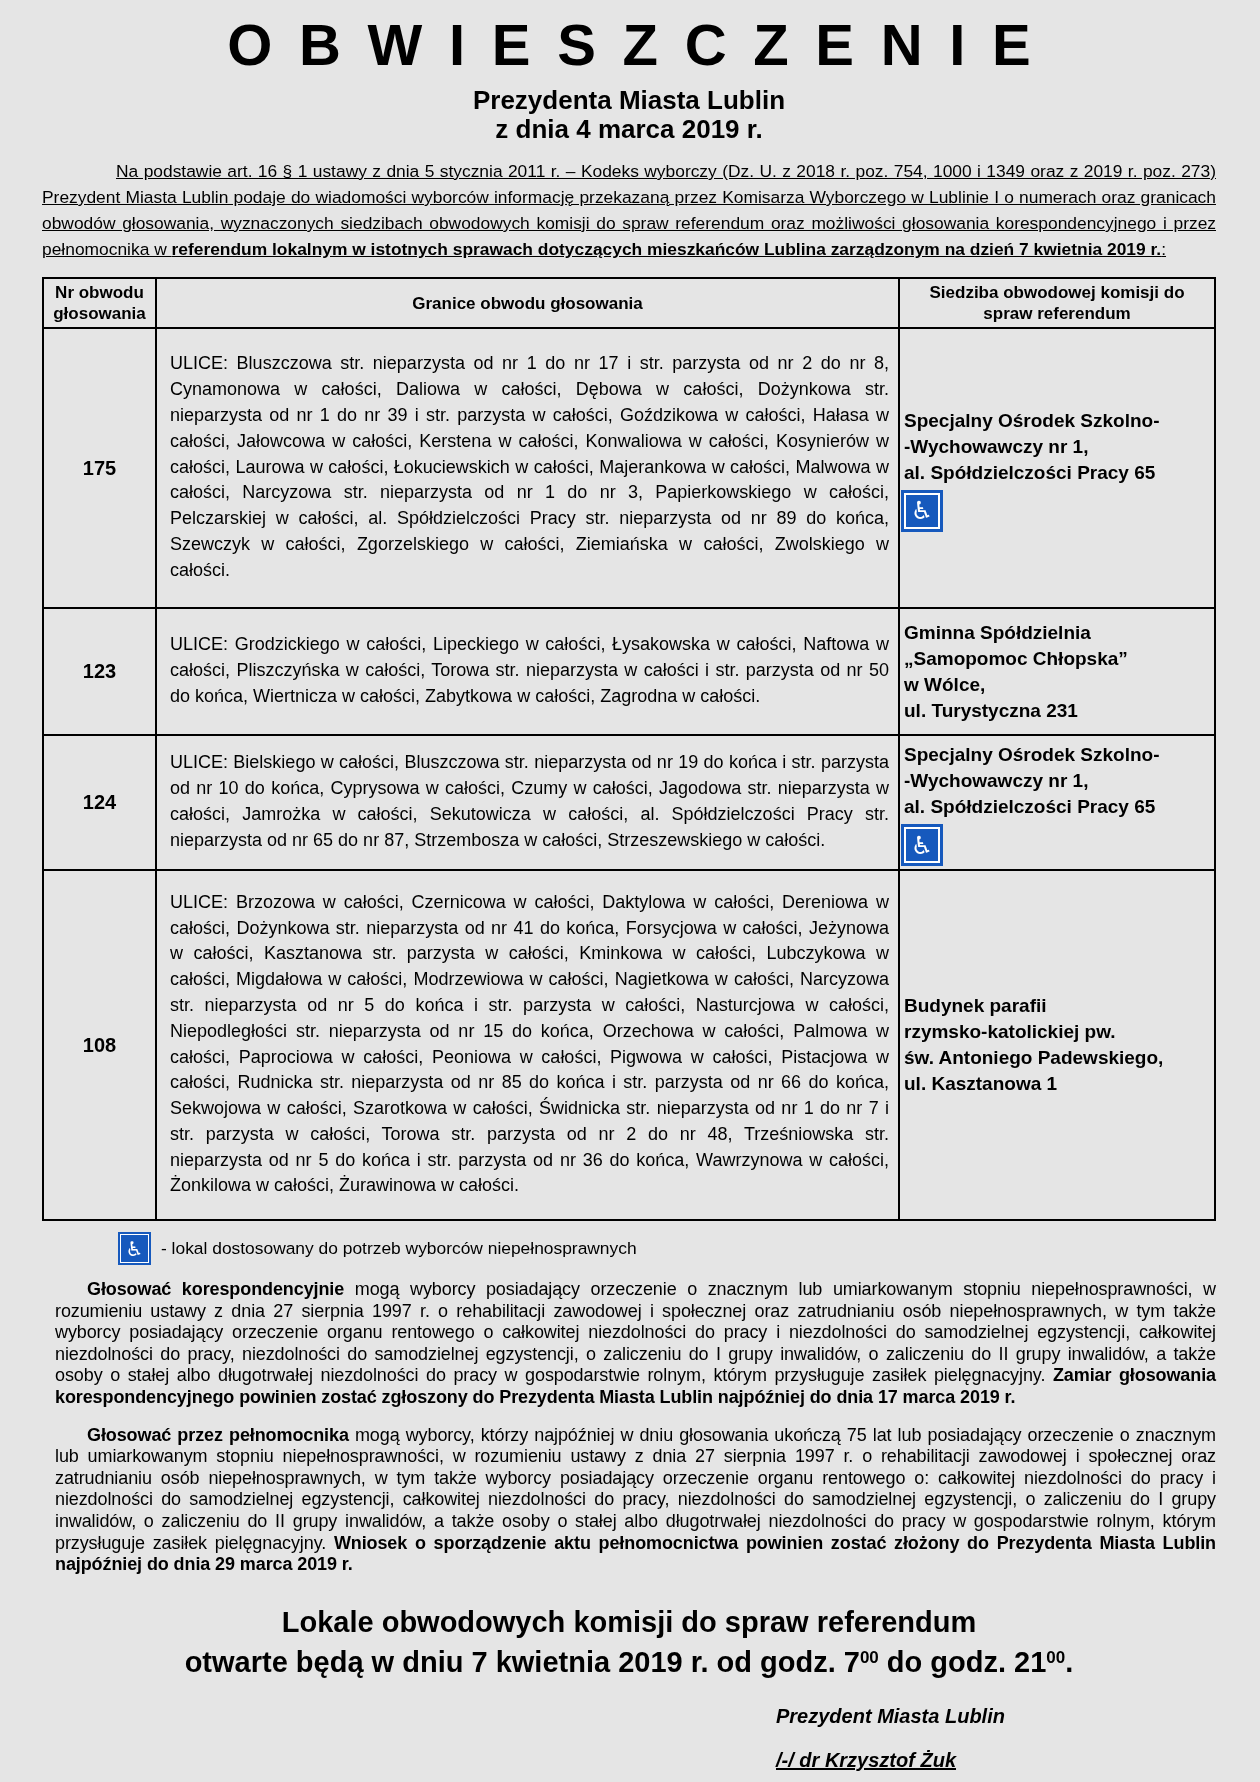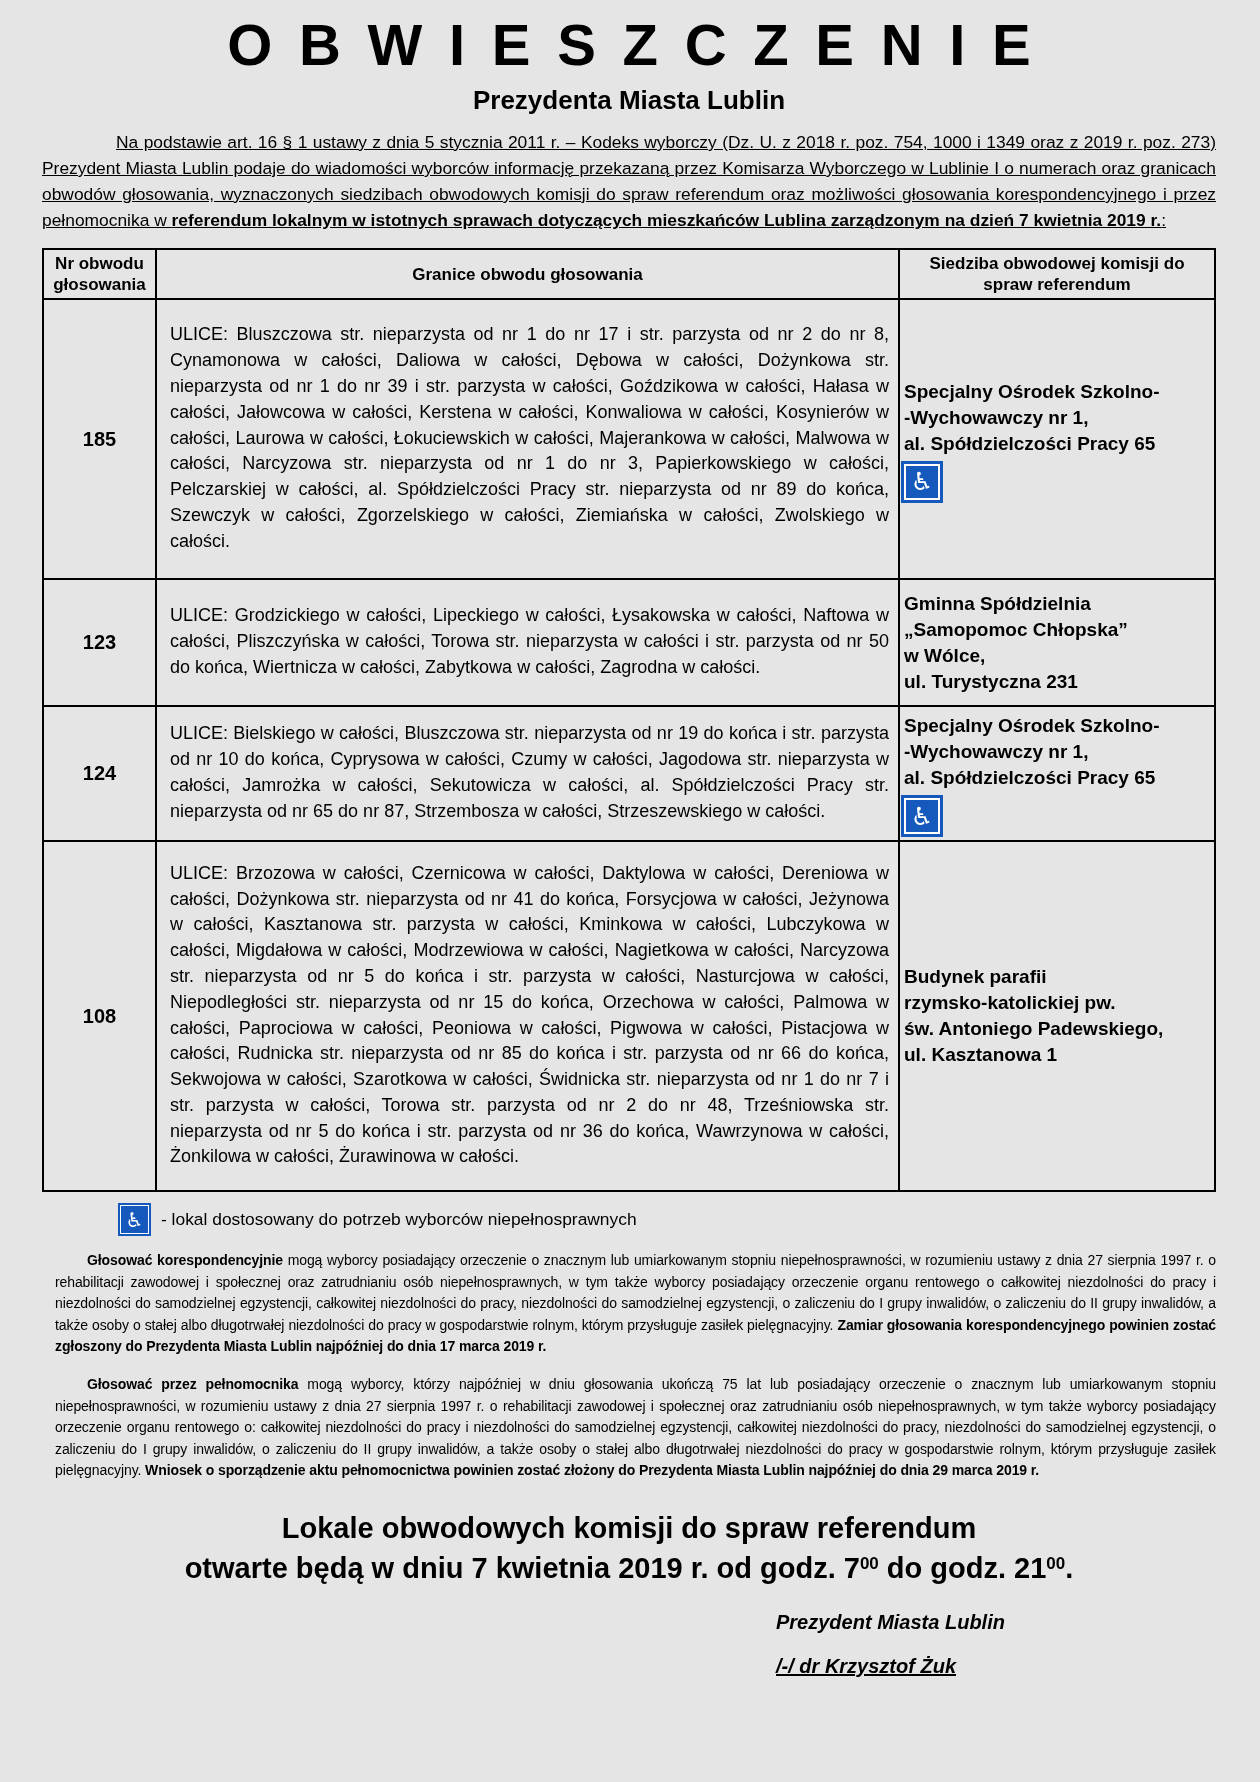--- a/index.html
+++ b/index.html
@@ -112,21 +112,21 @@
   .legend {
     margin-top: 13px;
     margin-left: 78px;
     display: flex;
     align-items: center;
     gap: 12px;
     font-size: 17.4px;
   }
   .para {
     margin: 16px 0 0 13px;
-    font-size: 14px;
+    font-size: 18px;
     line-height: 21.6px;
     text-align: justify;
     text-indent: 32px;
     letter-spacing: -0.1px;
   }
   .closing {
     margin-top: 26px;
     text-align: center;
     font-size: 29px;
     font-weight: bold;
@@ -154,40 +154,41 @@
 </style>
 </head>
 <body>
 
 <div class="page">
 
   <h1 class="doc-title">OBWIESZCZENIE</h1>
 
   <div class="doc-sub-wrap">
     <div class="doc-sub">Prezydenta Miasta Lublin</div>
+    <div class="doc-sub">z dnia 4 marca 2019 r.</div>
   </div>
 
   <p class="intro"><span>Na podstawie art. 16 § 1 ustawy z dnia 5 stycznia 2011 r. – Kodeks wyborczy (Dz. U. z 2018 r. poz. 754, 1000 i 1349 oraz z 2019 r. poz. 273) Prezydent Miasta Lublin podaje do wiadomości wyborców informację przekazaną przez Komisarza Wyborczego w Lublinie I o numerach oraz granicach obwodów głosowania, wyznaczonych siedzibach obwodowych komisji do spraw referendum oraz możliwości głosowania korespondencyjnego i przez pełnomocnika w </span><b>referendum lokalnym w istotnych sprawach dotyczących mieszkańców Lublina zarządzonym na dzień 7 kwietnia 2019 r.</b><span>:</span></p>
 
   <table class="districts">
     <colgroup>
       <col class="c-num">
       <col class="c-bound">
       <col class="c-seat">
     </colgroup>
     <thead>
       <tr>
         <th>Nr obwodu głosowania</th>
         <th>Granice obwodu głosowania</th>
         <th>Siedziba obwodowej komisji do spraw referendum</th>
       </tr>
     </thead>
     <tbody id="table-body">
     <tr>
-      <td class="num">185</td>
+      <td class="num">175</td>
       <td class="bound">ULICE: Bluszczowa str. nieparzysta od nr 1 do nr 17 i str. parzysta od nr 2 do nr 8, Cynamonowa w całości, Daliowa w całości, Dębowa w całości, Dożynkowa str. nieparzysta od nr 1 do nr 39 i str. parzysta w całości, Goździkowa w całości, Hałasa w całości, Jałowcowa w całości, Kerstena w całości, Konwaliowa w całości, Kosynierów w całości, Laurowa w całości, Łokuciewskich w całości, Majerankowa w całości, Malwowa w całości, Narcyzowa str. nieparzysta od nr 1 do nr 3, Papierkowskiego w całości, Pelczarskiej w całości, al. Spółdzielczości Pracy str. nieparzysta od nr 89 do końca, Szewczyk w całości, Zgorzelskiego w całości, Ziemiańska w całości, Zwolskiego w całości.</td>
       <td class="seat">
             <div>Specjalny Ośrodek Szkolno-</div>
             <div>-Wychowawczy nr 1,</div>
             <div>al. Spółdzielczości Pracy 65</div>
             <div class="wc-wrap"><span class="wc-icon">♿</span></div>
           </td>
     </tr>
 
     <tr>

